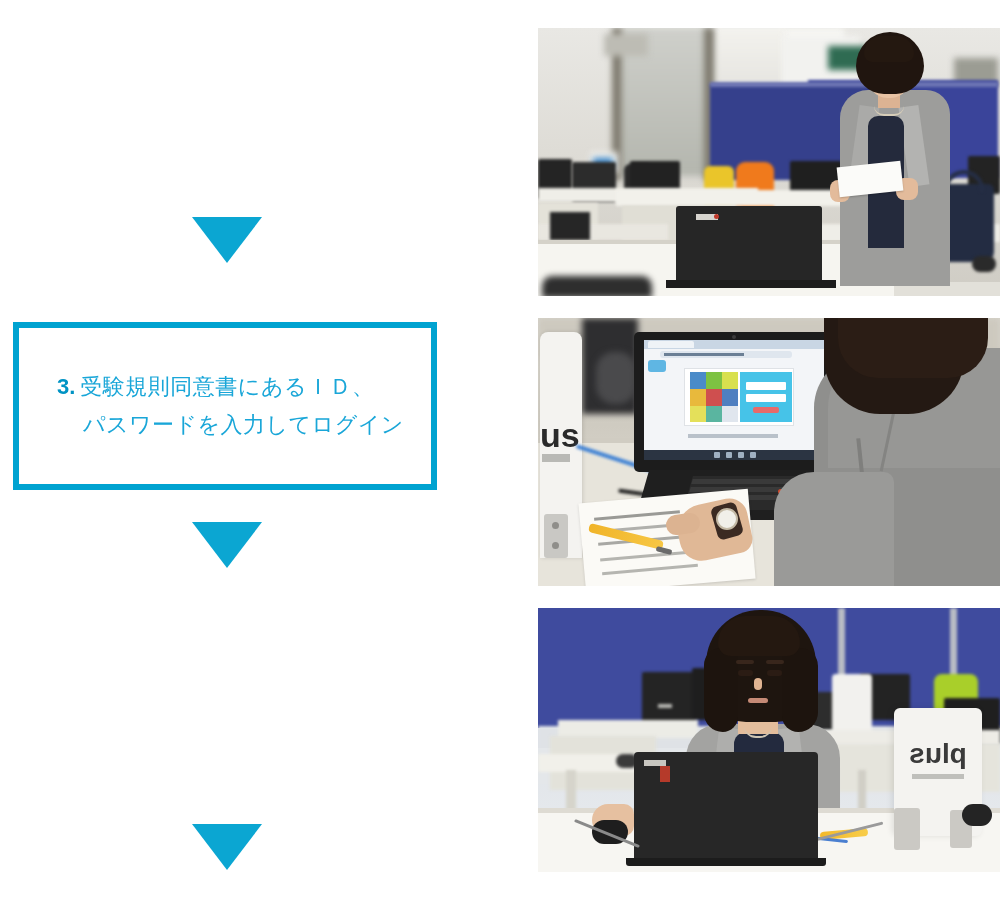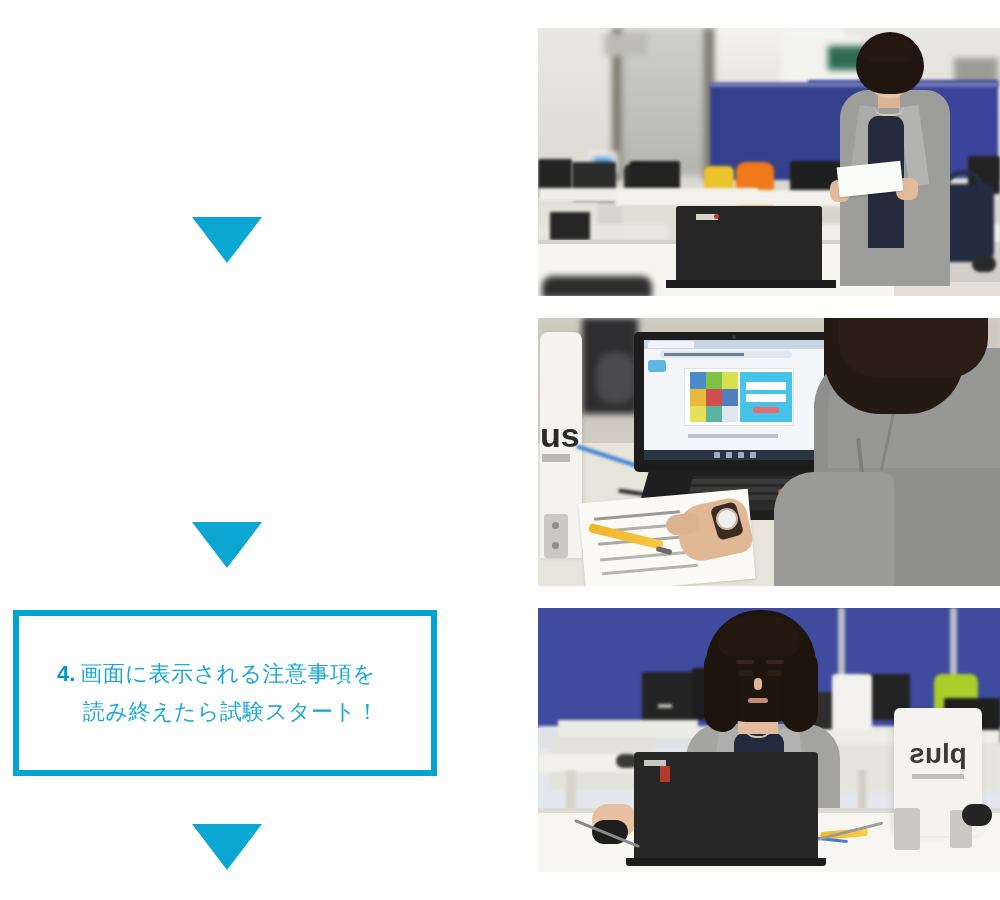--- a/index.html
+++ b/index.html
@@ -318,33 +318,33 @@
 
   <div class="steps-column">
 
 
     <div class="arrow arrow-1">
       <svg width="70" height="46" viewBox="0 0 70 46" xmlns="http://www.w3.org/2000/svg" aria-hidden="true">
         <polygon points="0,0 70,0 35,46" fill="#0ba6d2"></polygon>
       </svg>
     </div>
 
+    <div class="step-box step-box-2">
+      <div class="step-text">
+        <span class="step-num">3.</span><span class="step-label">受験規則同意書にあるＩＤ、</span>
+        <span class="step-line-2">パスワードを入力してログイン</span>
+      </div>
+    </div>
 
     <div class="arrow arrow-2">
       <svg width="70" height="46" viewBox="0 0 70 46" xmlns="http://www.w3.org/2000/svg" aria-hidden="true">
         <polygon points="0,0 70,0 35,46" fill="#0ba6d2"></polygon>
       </svg>
     </div>
 
-    <div class="step-box step-box-3">
-      <div class="step-text">
-        <span class="step-num">4.</span><span class="step-label">画面に表示される注意事項を</span>
-        <span class="step-line-2">読み終えたら試験スタート！</span>
-      </div>
-    </div>
 
     <div class="arrow arrow-3">
       <svg width="70" height="46" viewBox="0 0 70 46" xmlns="http://www.w3.org/2000/svg" aria-hidden="true">
         <polygon points="0,0 70,0 35,46" fill="#0ba6d2"></polygon>
       </svg>
     </div>
 
   </div>
 
   <div class="photo photo-1">

